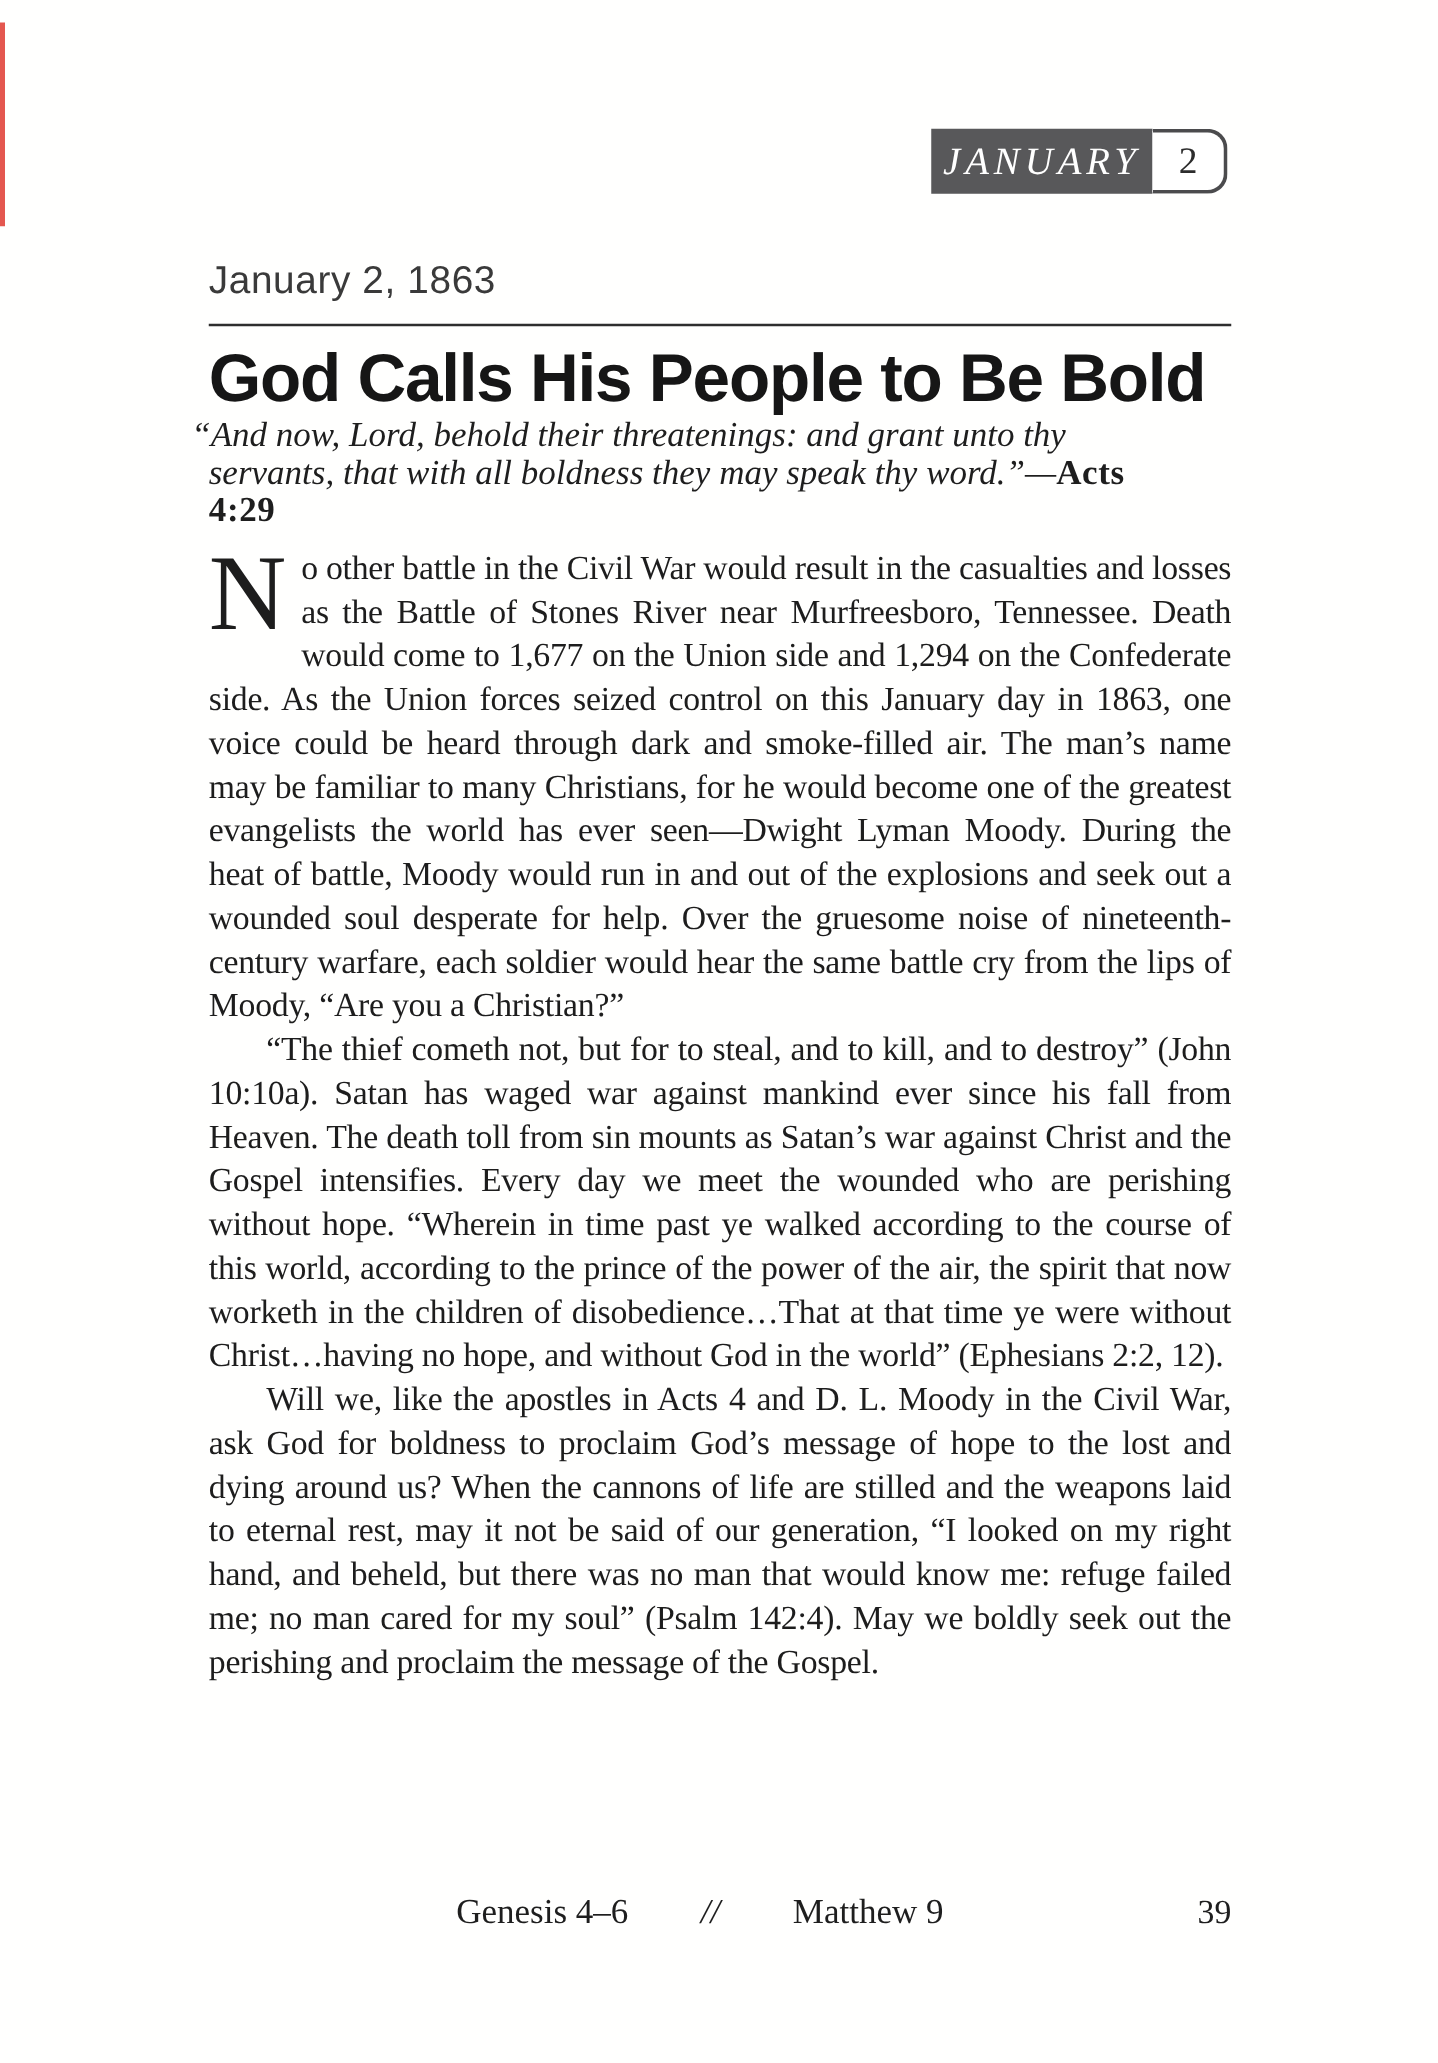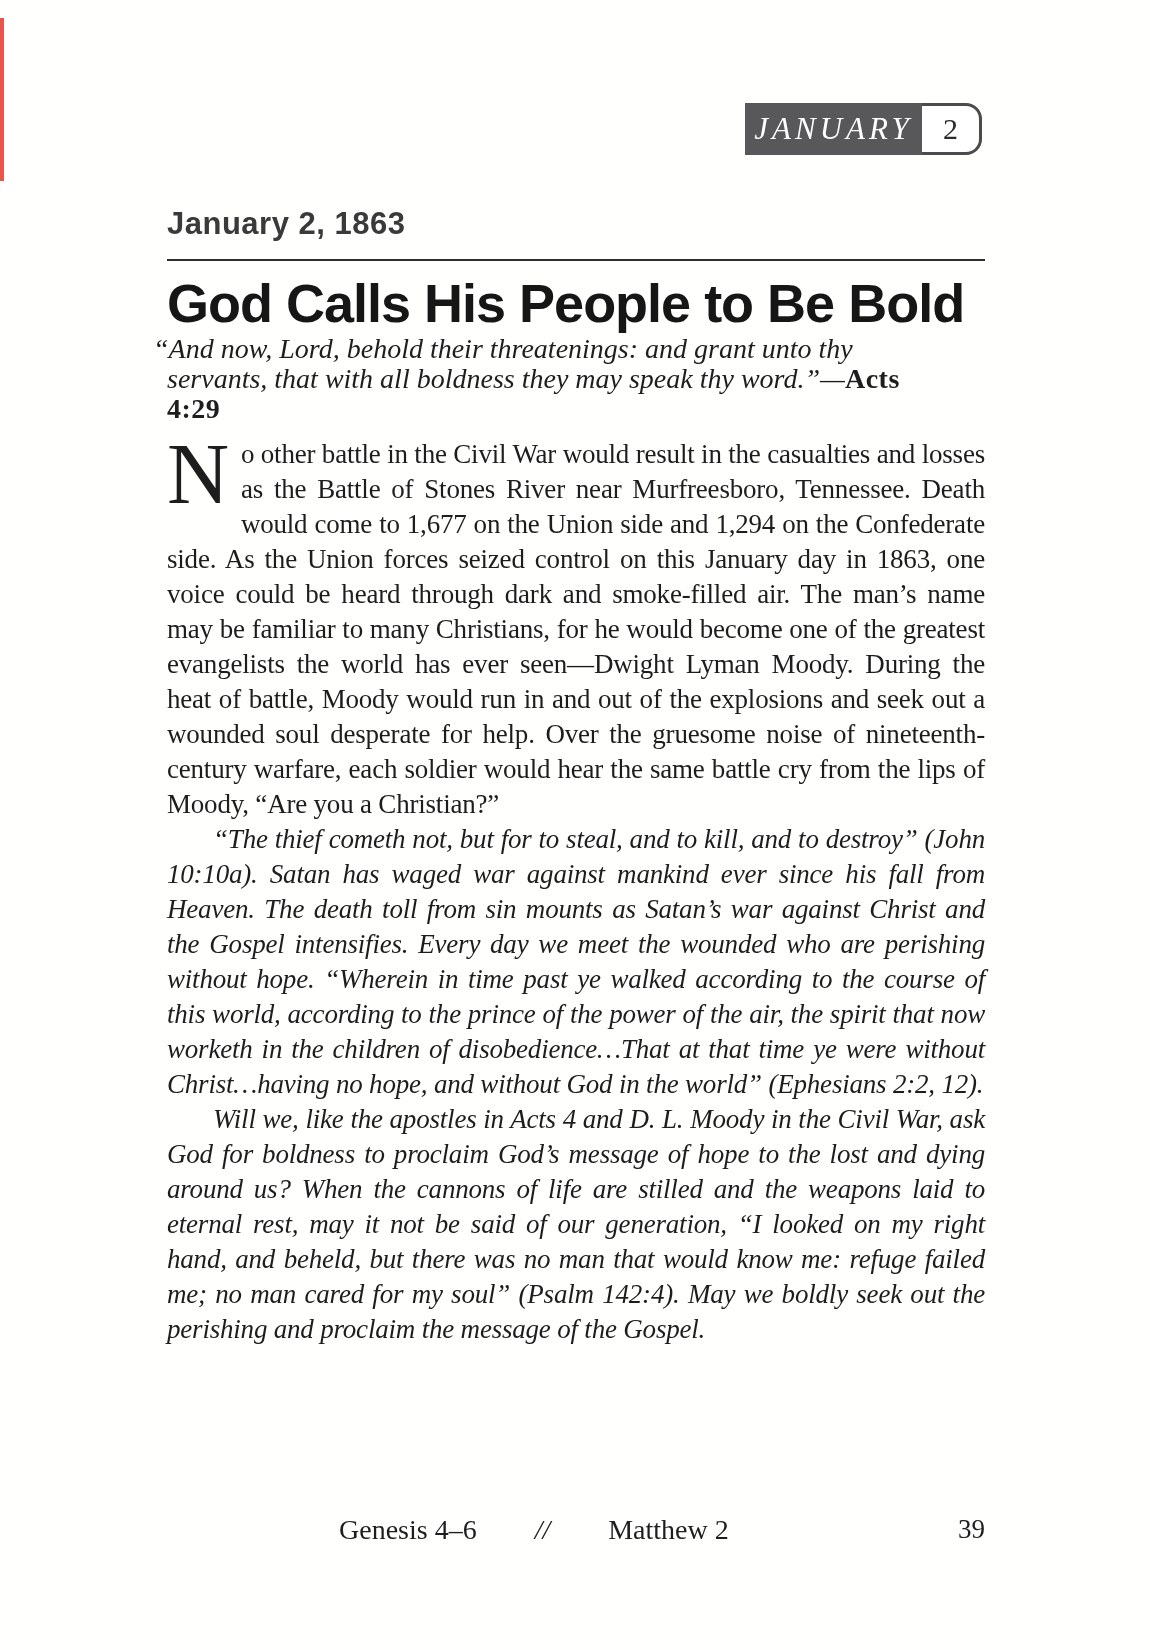--- a/index.html
+++ b/index.html
@@ -66,21 +66,21 @@
     font-size: 30px;
     color: #2c2c2c;
   }
 
   
   #date-line {
     position: absolute;
     top: 206px;
     left: 167px;
     font-family: "Liberation Sans", sans-serif;
-    font-weight: 700;
+    font-weight: 400;
     font-size: 31px;
     letter-spacing: 0.5px;
     color: #3a3a3a;
   }
 
   
   #title-rule {
     position: absolute;
     top: 259px;
     left: 167px;
@@ -132,21 +132,20 @@
     line-height: 35px;
     letter-spacing: -0.2px;
     text-align: justify;
     color: #1d1d1d;
   }
   #body-text p {
     margin: 0;
   }
   #body-text p.indent {
     text-indent: 46px;
-    font-style: italic;
   }
   .drop-cap {
     float: left;
     font-size: 86px;
     line-height: 70px;
     padding-right: 12px;
     padding-top: 2px;
     color: #1d1d1d;
   }
 
@@ -156,21 +155,21 @@
     top: 1514px;
     left: 167px;
     width: 818px;
     height: 40px;
     font-size: 28px;
     color: #1e1e1e;
   }
   #footer .reading {
     position: absolute;
     top: 0;
-    left: 172px;
+    left: 198px;
     display: flex;
     gap: 58px;
     align-items: baseline;
   }
   #footer .sep {
     font-style: italic;
   }
   #page-number {
     position: absolute;
     top: 0;
@@ -203,18 +202,18 @@
   <div id="body-text">
     <p><span class="drop-cap">N</span><span>o other battle in the Civil War would result in the casualties and losses as the Battle of Stones River near Murfreesboro, Tennessee. Death would come to 1,677 on the Union side and 1,294 on the Confederate side. As the Union forces seized control on this January day in 1863, one voice could be heard through dark and smoke-filled air. The man’s name may be familiar to many Christians, for he would become one of the greatest evangelists the world has ever seen—Dwight Lyman Moody. During the heat of battle, Moody would run in and out of the explosions and seek out a wounded soul desperate for help. Over the gruesome noise of nineteenth-century warfare, each soldier would hear the same battle cry from the lips of Moody, “Are you a Christian?”</span></p>
     <p class="indent">“The thief cometh not, but for to steal, and to kill, and to destroy” (John 10:10a). Satan has waged war against mankind ever since his fall from Heaven. The death toll from sin mounts as Satan’s war against Christ and the Gospel intensifies. Every day we meet the wounded who are perishing without hope. “Wherein in time past ye walked according to the course of this world, according to the prince of the power of the air, the spirit that now worketh in the children of disobedience…That at that time ye were without Christ…having no hope, and without God in the world” (Ephesians 2:2, 12).</p>
     <p class="indent">Will we, like the apostles in Acts 4 and D. L. Moody in the Civil War, ask God for boldness to proclaim God’s message of hope to the lost and dying around us? When the cannons of life are stilled and the weapons laid to eternal rest, may it not be said of our generation, “I looked on my right hand, and beheld, but there was no man that would know me: refuge failed me; no man cared for my soul” (Psalm 142:4). May we boldly seek out the perishing and proclaim the message of the Gospel.</p>
   </div>
 
   <div id="footer">
     <div class="reading">
       <span>Genesis 4–6</span>
       <span class="sep">//</span>
-      <span>Matthew 2</span>
+      <span>Matthew 9</span>
     </div>
     <span id="page-number">39</span>
   </div>
 
 </div>
 
 </body></html>

